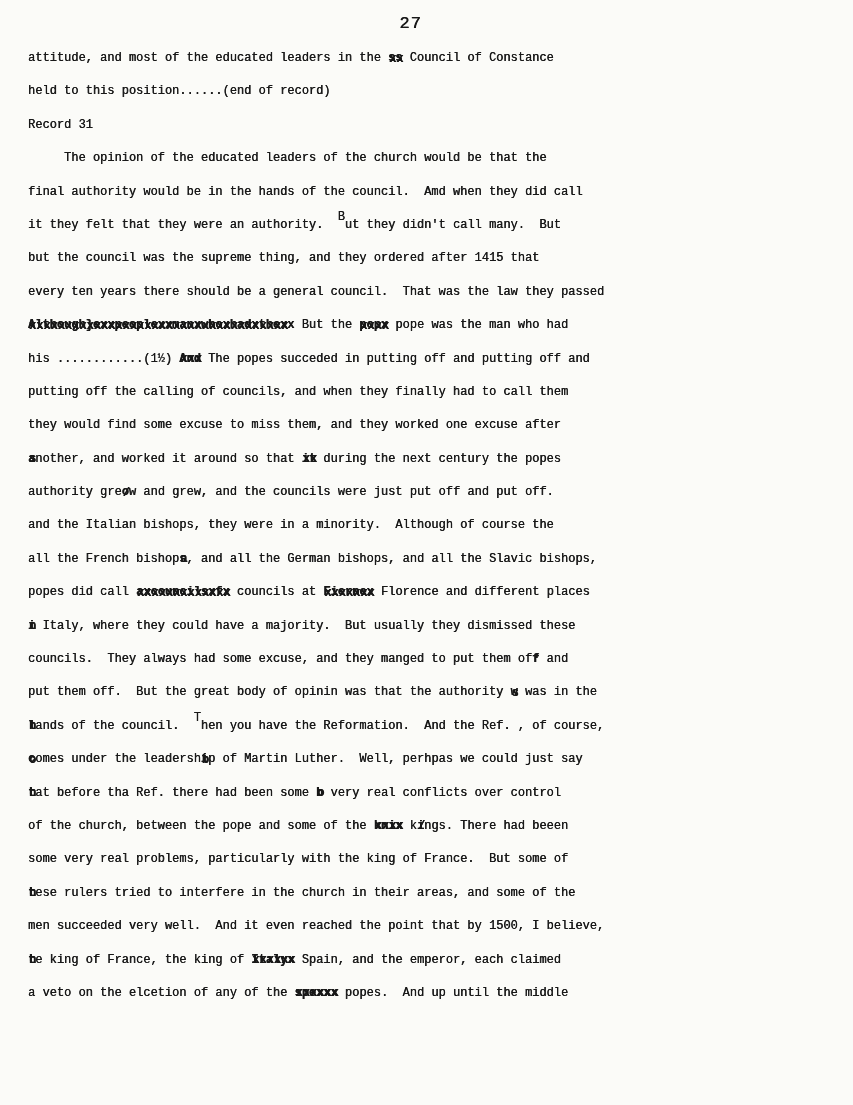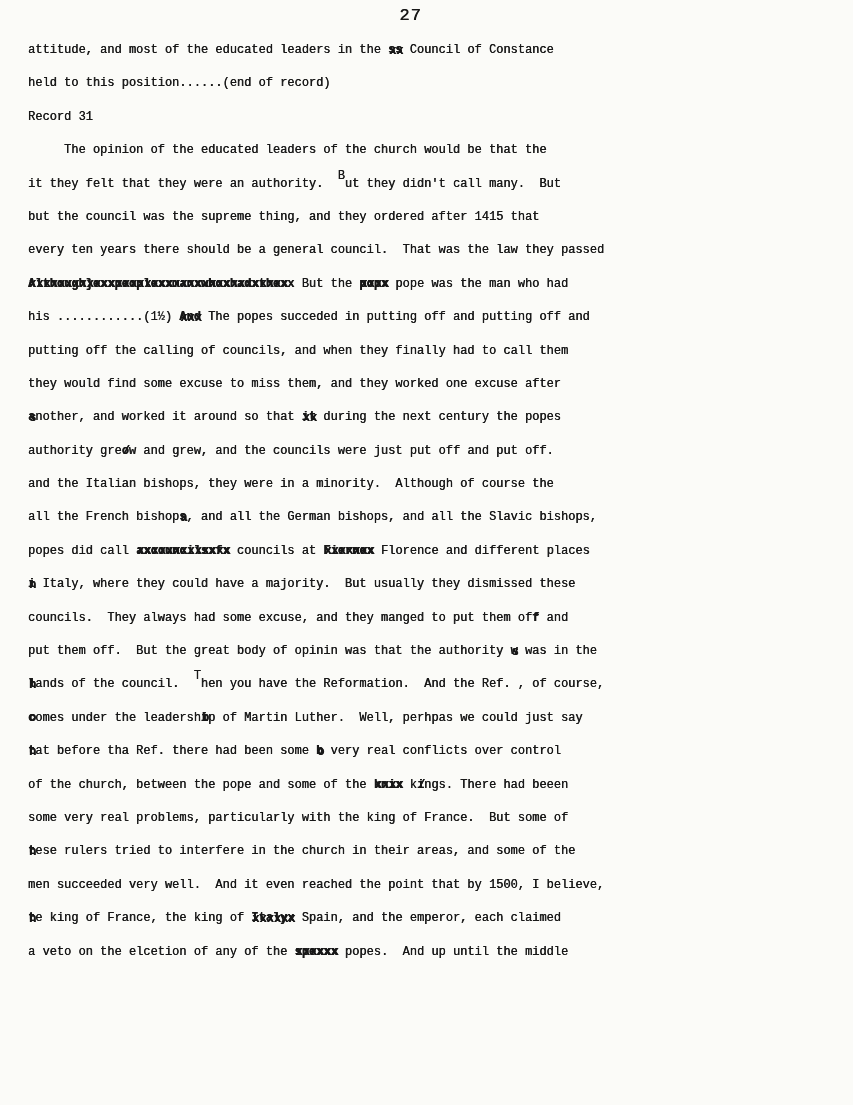--- a/index.html
+++ b/index.html
@@ -6,21 +6,21 @@
   body {
     width:853px; height:1105px;
     background:#fbfbf8;
     overflow:hidden;
     font-family:"Liberation Mono","DejaVu Sans Mono",monospace;
   }
   .page {
     position:relative;
     box-sizing:border-box;
     width:853px; height:1105px;
-    padding:6px 20px 0 28px;
+    padding:14px 20px 0 28px;
     color:#181818;
   }
   .pageno {
     text-align:center;
     font-size:17px;
     letter-spacing:1px;
     margin:0 40px 9px 0;
     text-shadow:0.4px 0 0 currentColor;
   }
   .typed-lines { font-size:12px; }
@@ -51,20 +51,21 @@
 </head>
 <body style="background: rgb(251, 251, 248);">
 
 <main class="page" style="color: rgb(24, 24, 24);">
   <div class="pageno">27</div>
   <div class="typed-lines" id="typed-lines">
       <div class="line"><span>attitude, and most of the educated leaders in the </span><span class="ot" data-over="xx">ss</span><span> Council of Constance</span></div>
       <div class="line"><span>held to this position......(end of record)</span></div>
       <div class="line"><span>Record 31</span></div>
       <div class="line"><span>     The opinion of the educated leaders of the church would be that the</span></div>
+      <div class="line"><span>final authority would be in the hands of the council.  Amd when they did call</span></div>
       <div class="line"><span>it they felt that they were an authority.  </span><span class="sup">B</span><span>ut they didn't call many.  But</span></div>
       <div class="line"><span>but the council was the supreme thing, and they ordered after 1415 that</span></div>
       <div class="line"><span>every ten years there should be a general council.  That was the law they passed</span></div>
       <div class="line"><span class="ot" data-over="xxxxxxxxxxxxxxxxxxxxxxxxxxxxxxxxxxxx">Although}exxpeoplexxmanxwhoxhadxthexx</span><span> But the </span><span class="ot" data-over="xxxx">popx</span><span> pope was the man who had</span></div>
       <div class="line"><span>his ............(1½) </span><span class="ot" data-over="xxx">And</span><span> The popes succeded in putting off and putting off and</span></div>
       <div class="line"><span>putting off the calling of councils, and when they finally had to call them</span></div>
       <div class="line"><span>they would find some excuse to miss them, and they worked one excuse after</span></div>
       <div class="line"><span class="ot" data-over="s">a</span><span>nother, and worked it around so that </span><span class="ot" data-over="xx">it</span><span> during the next century the popes</span></div>
       <div class="line"><span>authority gre</span><span class="ot" data-over="/">o</span><span>w and grew, and the councils were just put off and put off.</span></div>
       <div class="line"><span>and the Italian bishops, they were in a minority.  Although of course the</span></div>

